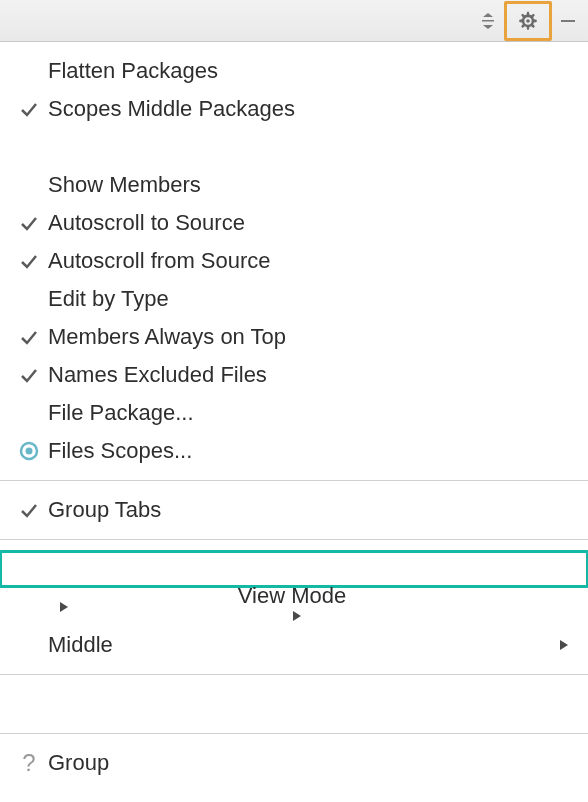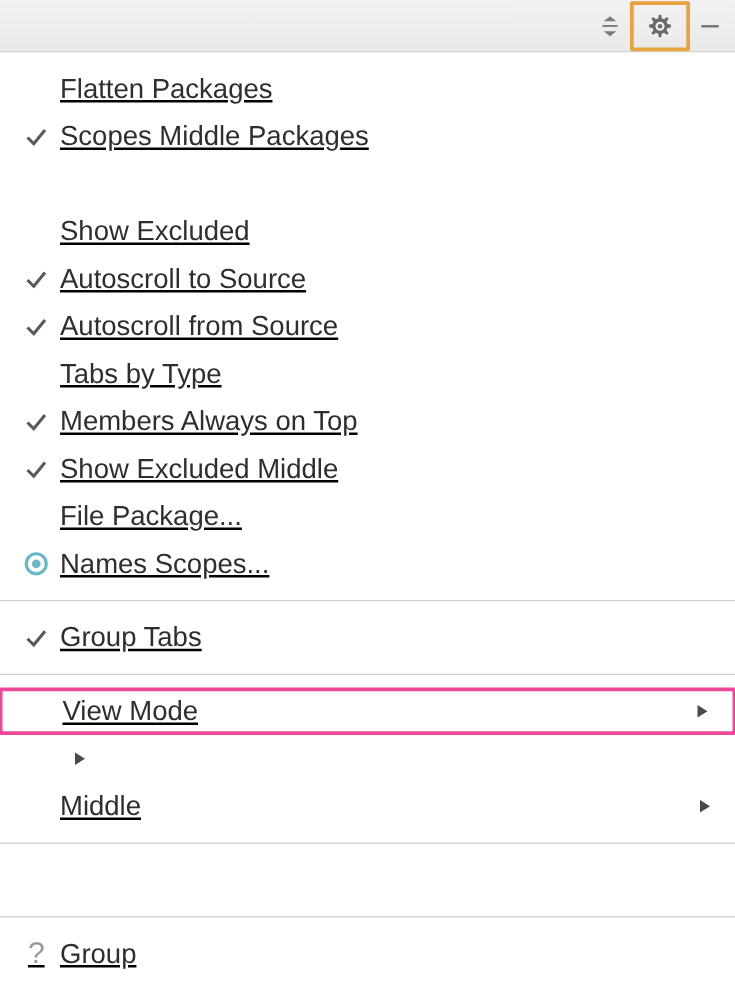--- a/index.html
+++ b/index.html
@@ -34,21 +34,20 @@
     }
     .gear-highlight {
       border: 3px solid #e8a33d;
       border-radius: 2px;
       width: 48px;
       height: 40px;
     }
     .menu {
       background: #ffffff;
       padding-top: 10px;
-      text-decoration: underline;
     }
     .menu-section {
       padding: 0;
     }
     .menu-item {
       display: flex;
       align-items: center;
       height: 38px;
       padding: 0 18px 0 12px;
       cursor: pointer;
@@ -72,24 +71,25 @@
       display: flex;
       align-items: center;
       justify-content: flex-end;
     }
     .separator {
       height: 1px;
       background: #d0d0d0;
       margin: 10px 0;
     }
     .highlighted-item {
-      border: 3px solid #ec4899;
+      border: 3px solid #14b8a6;
       border-radius: 2px;
       margin-left: -1px;
       margin-right: -1px;
+      flex-direction: column;
     }
     .checkmark-svg {
       stroke: #5a5a5a;
       stroke-width: 2.5;
       fill: none;
     }
     .radio-outer {
       stroke: #68b7c9;
       stroke-width: 2.5;
       fill: none;
@@ -139,70 +139,70 @@
             <polyline class="checkmark-svg" points="3,11 8,16 17,5"></polyline>
           </svg>
       </div>
       <div class="menu-item-label">Scopes Middle Packages</div>
     </div>
     <div class="menu-item">
       <div class="menu-item-icon"></div>
     </div>
     <div class="menu-item">
       <div class="menu-item-icon"></div>
-      <div class="menu-item-label">Show Excluded</div>
+      <div class="menu-item-label">Show Members</div>
     </div>
     <div class="menu-item">
       <div class="menu-item-icon">
         <svg width="20" height="20" viewBox="0 0 20 20">
             <polyline class="checkmark-svg" points="3,11 8,16 17,5"></polyline>
           </svg>
       </div>
       <div class="menu-item-label">Autoscroll to Source</div>
     </div>
     <div class="menu-item">
       <div class="menu-item-icon">
         <svg width="20" height="20" viewBox="0 0 20 20">
             <polyline class="checkmark-svg" points="3,11 8,16 17,5"></polyline>
           </svg>
       </div>
       <div class="menu-item-label">Autoscroll from Source</div>
     </div>
     <div class="menu-item">
       <div class="menu-item-icon"></div>
-      <div class="menu-item-label">Tabs by Type</div>
+      <div class="menu-item-label">Edit by Type</div>
     </div>
     <div class="menu-item">
       <div class="menu-item-icon">
         <svg width="20" height="20" viewBox="0 0 20 20">
             <polyline class="checkmark-svg" points="3,11 8,16 17,5"></polyline>
           </svg>
       </div>
       <div class="menu-item-label">Members Always on Top</div>
     </div>
     <div class="menu-item">
       <div class="menu-item-icon">
         <svg width="20" height="20" viewBox="0 0 20 20">
             <polyline class="checkmark-svg" points="3,11 8,16 17,5"></polyline>
           </svg>
       </div>
-      <div class="menu-item-label">Show Excluded Middle</div>
+      <div class="menu-item-label">Names Excluded Files</div>
     </div>
     <div class="menu-item">
       <div class="menu-item-icon"></div>
       <div class="menu-item-label">File Package...</div>
     </div>
     <div class="menu-item">
       <div class="menu-item-icon">
         <svg width="22" height="22" viewBox="0 0 22 22">
           <circle class="radio-outer" cx="11" cy="11" r="8"></circle>
           <circle class="radio-inner" cx="11" cy="11" r="3.5"></circle>
         </svg>
       </div>
-      <div class="menu-item-label">Names Scopes...</div>
+      <div class="menu-item-label">Files Scopes...</div>
     </div>
   </div>
 
   <div class="separator"></div>
 
   <div class="menu-section">
     <div class="menu-item">
       <div class="menu-item-icon">
         <svg width="20" height="20" viewBox="0 0 20 20">
             <polyline class="checkmark-svg" points="3,11 8,16 17,5"></polyline>

